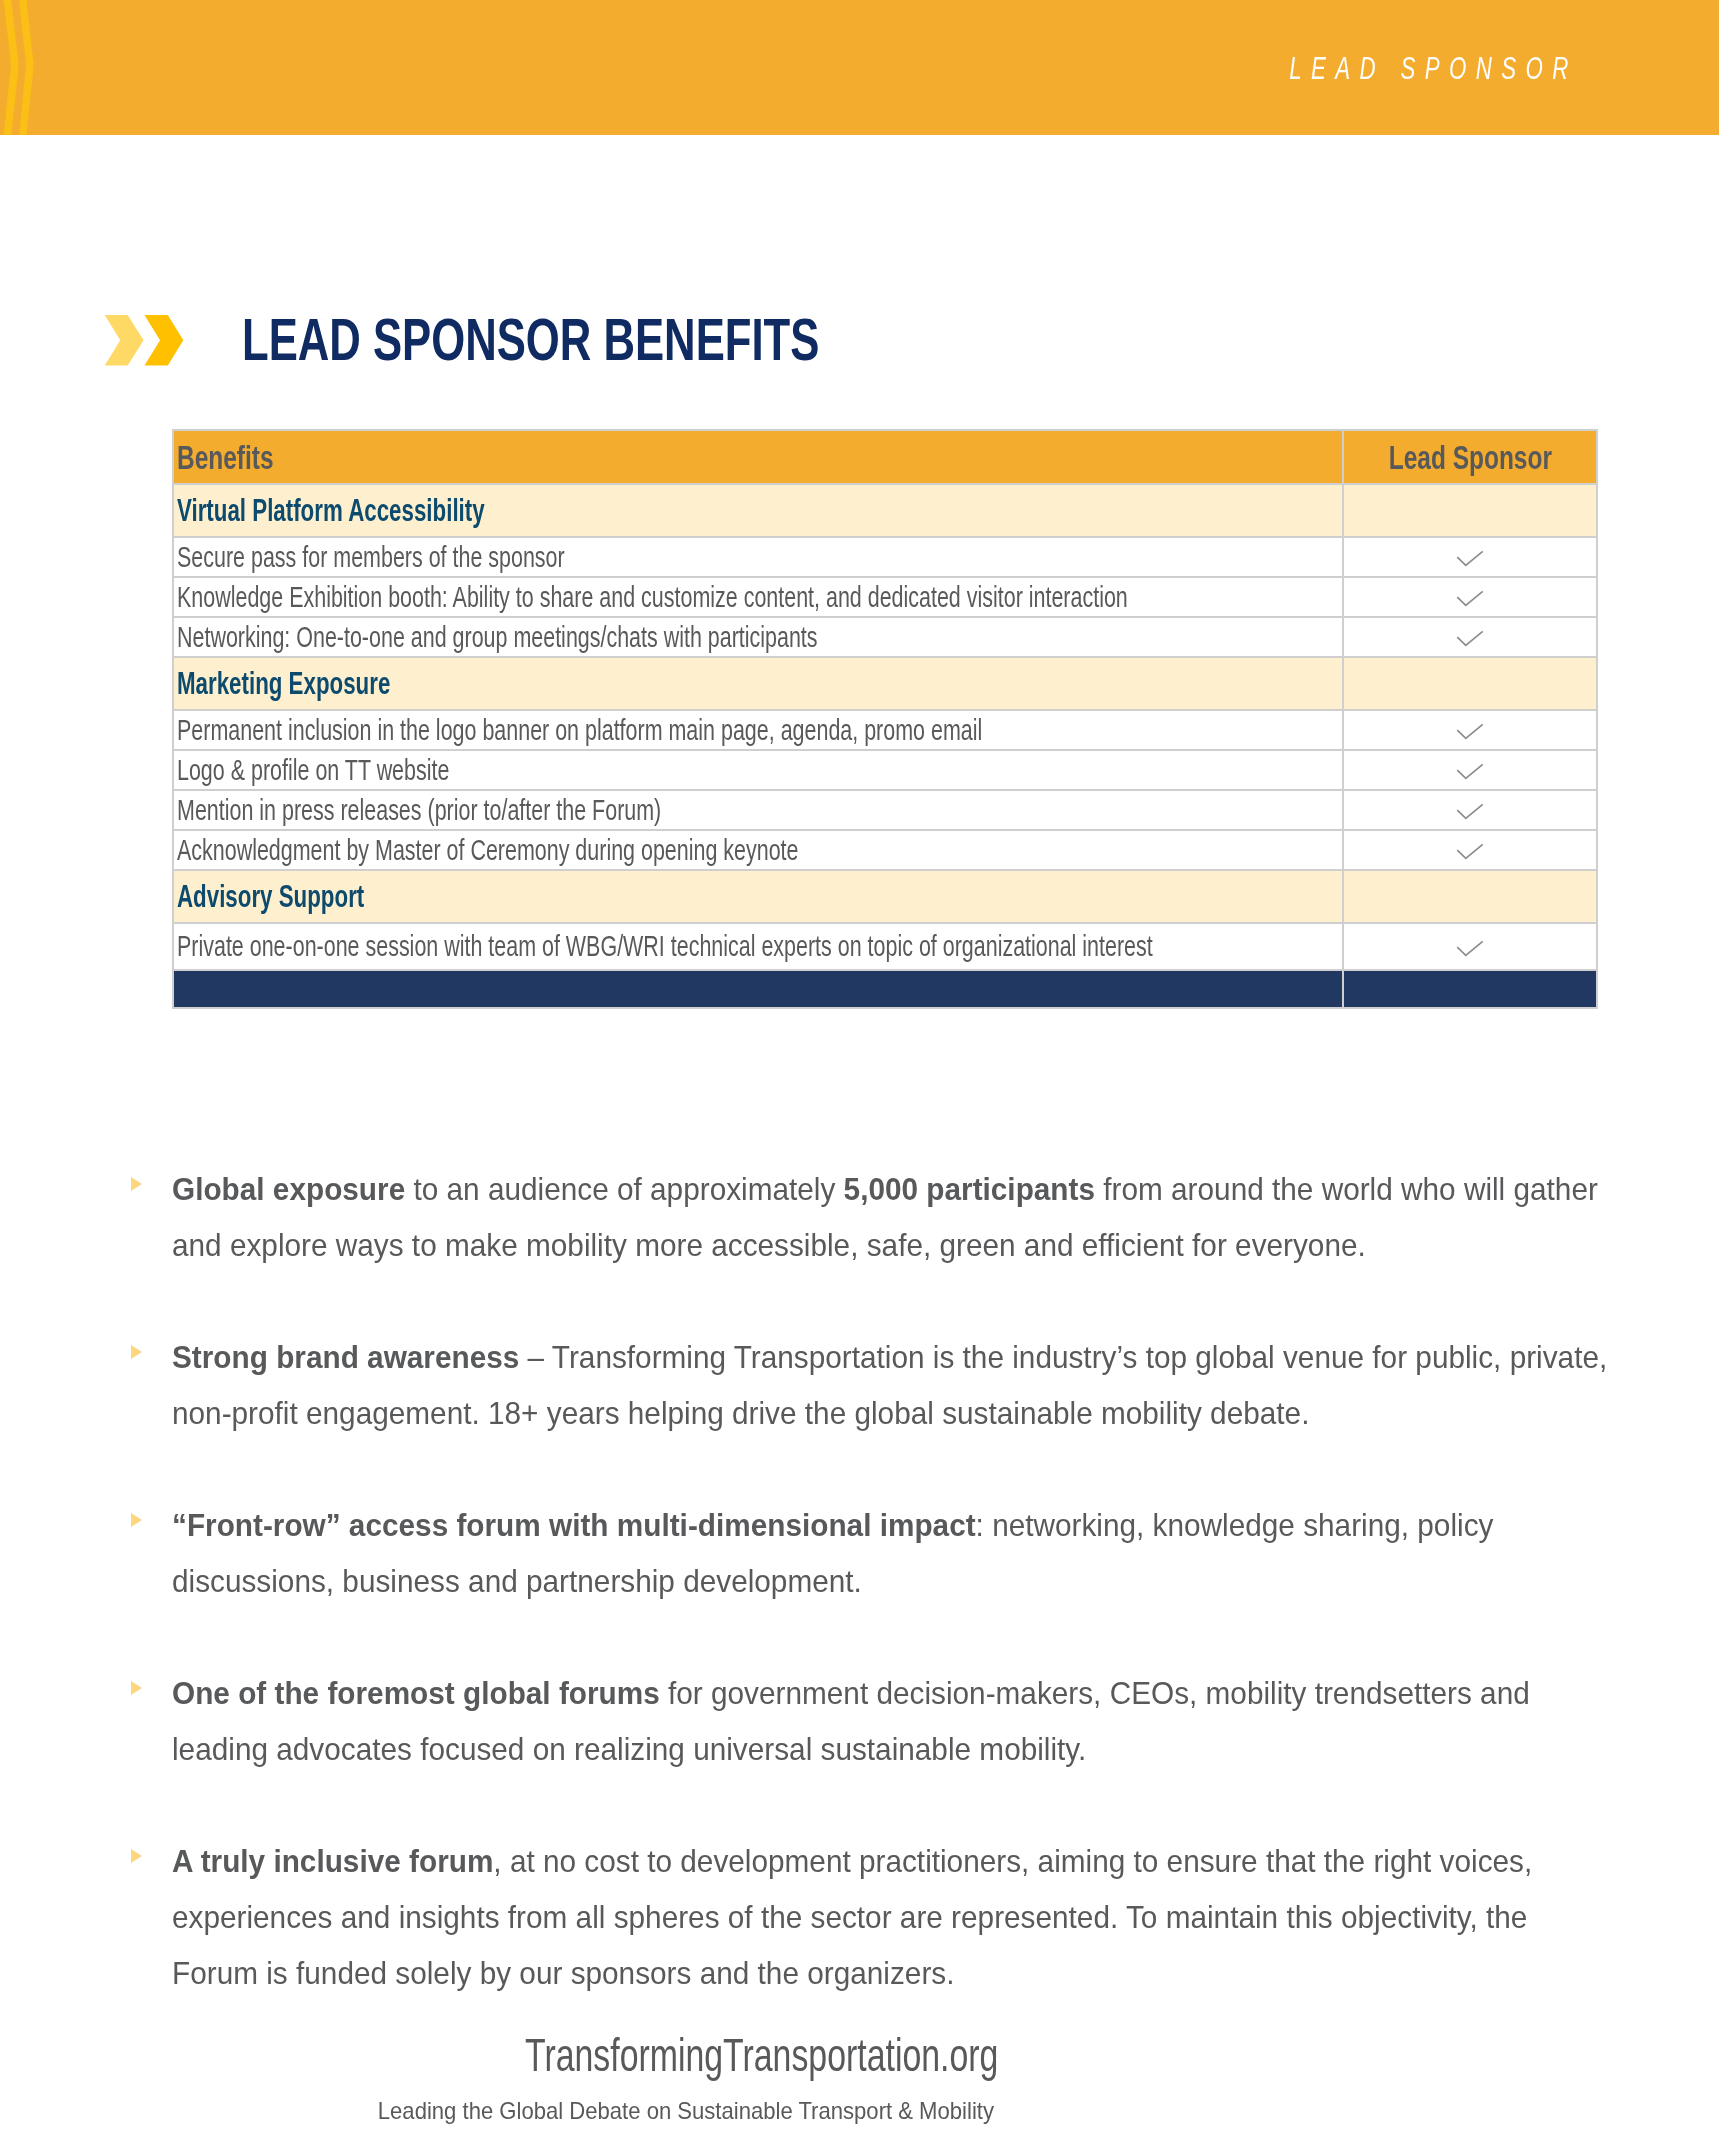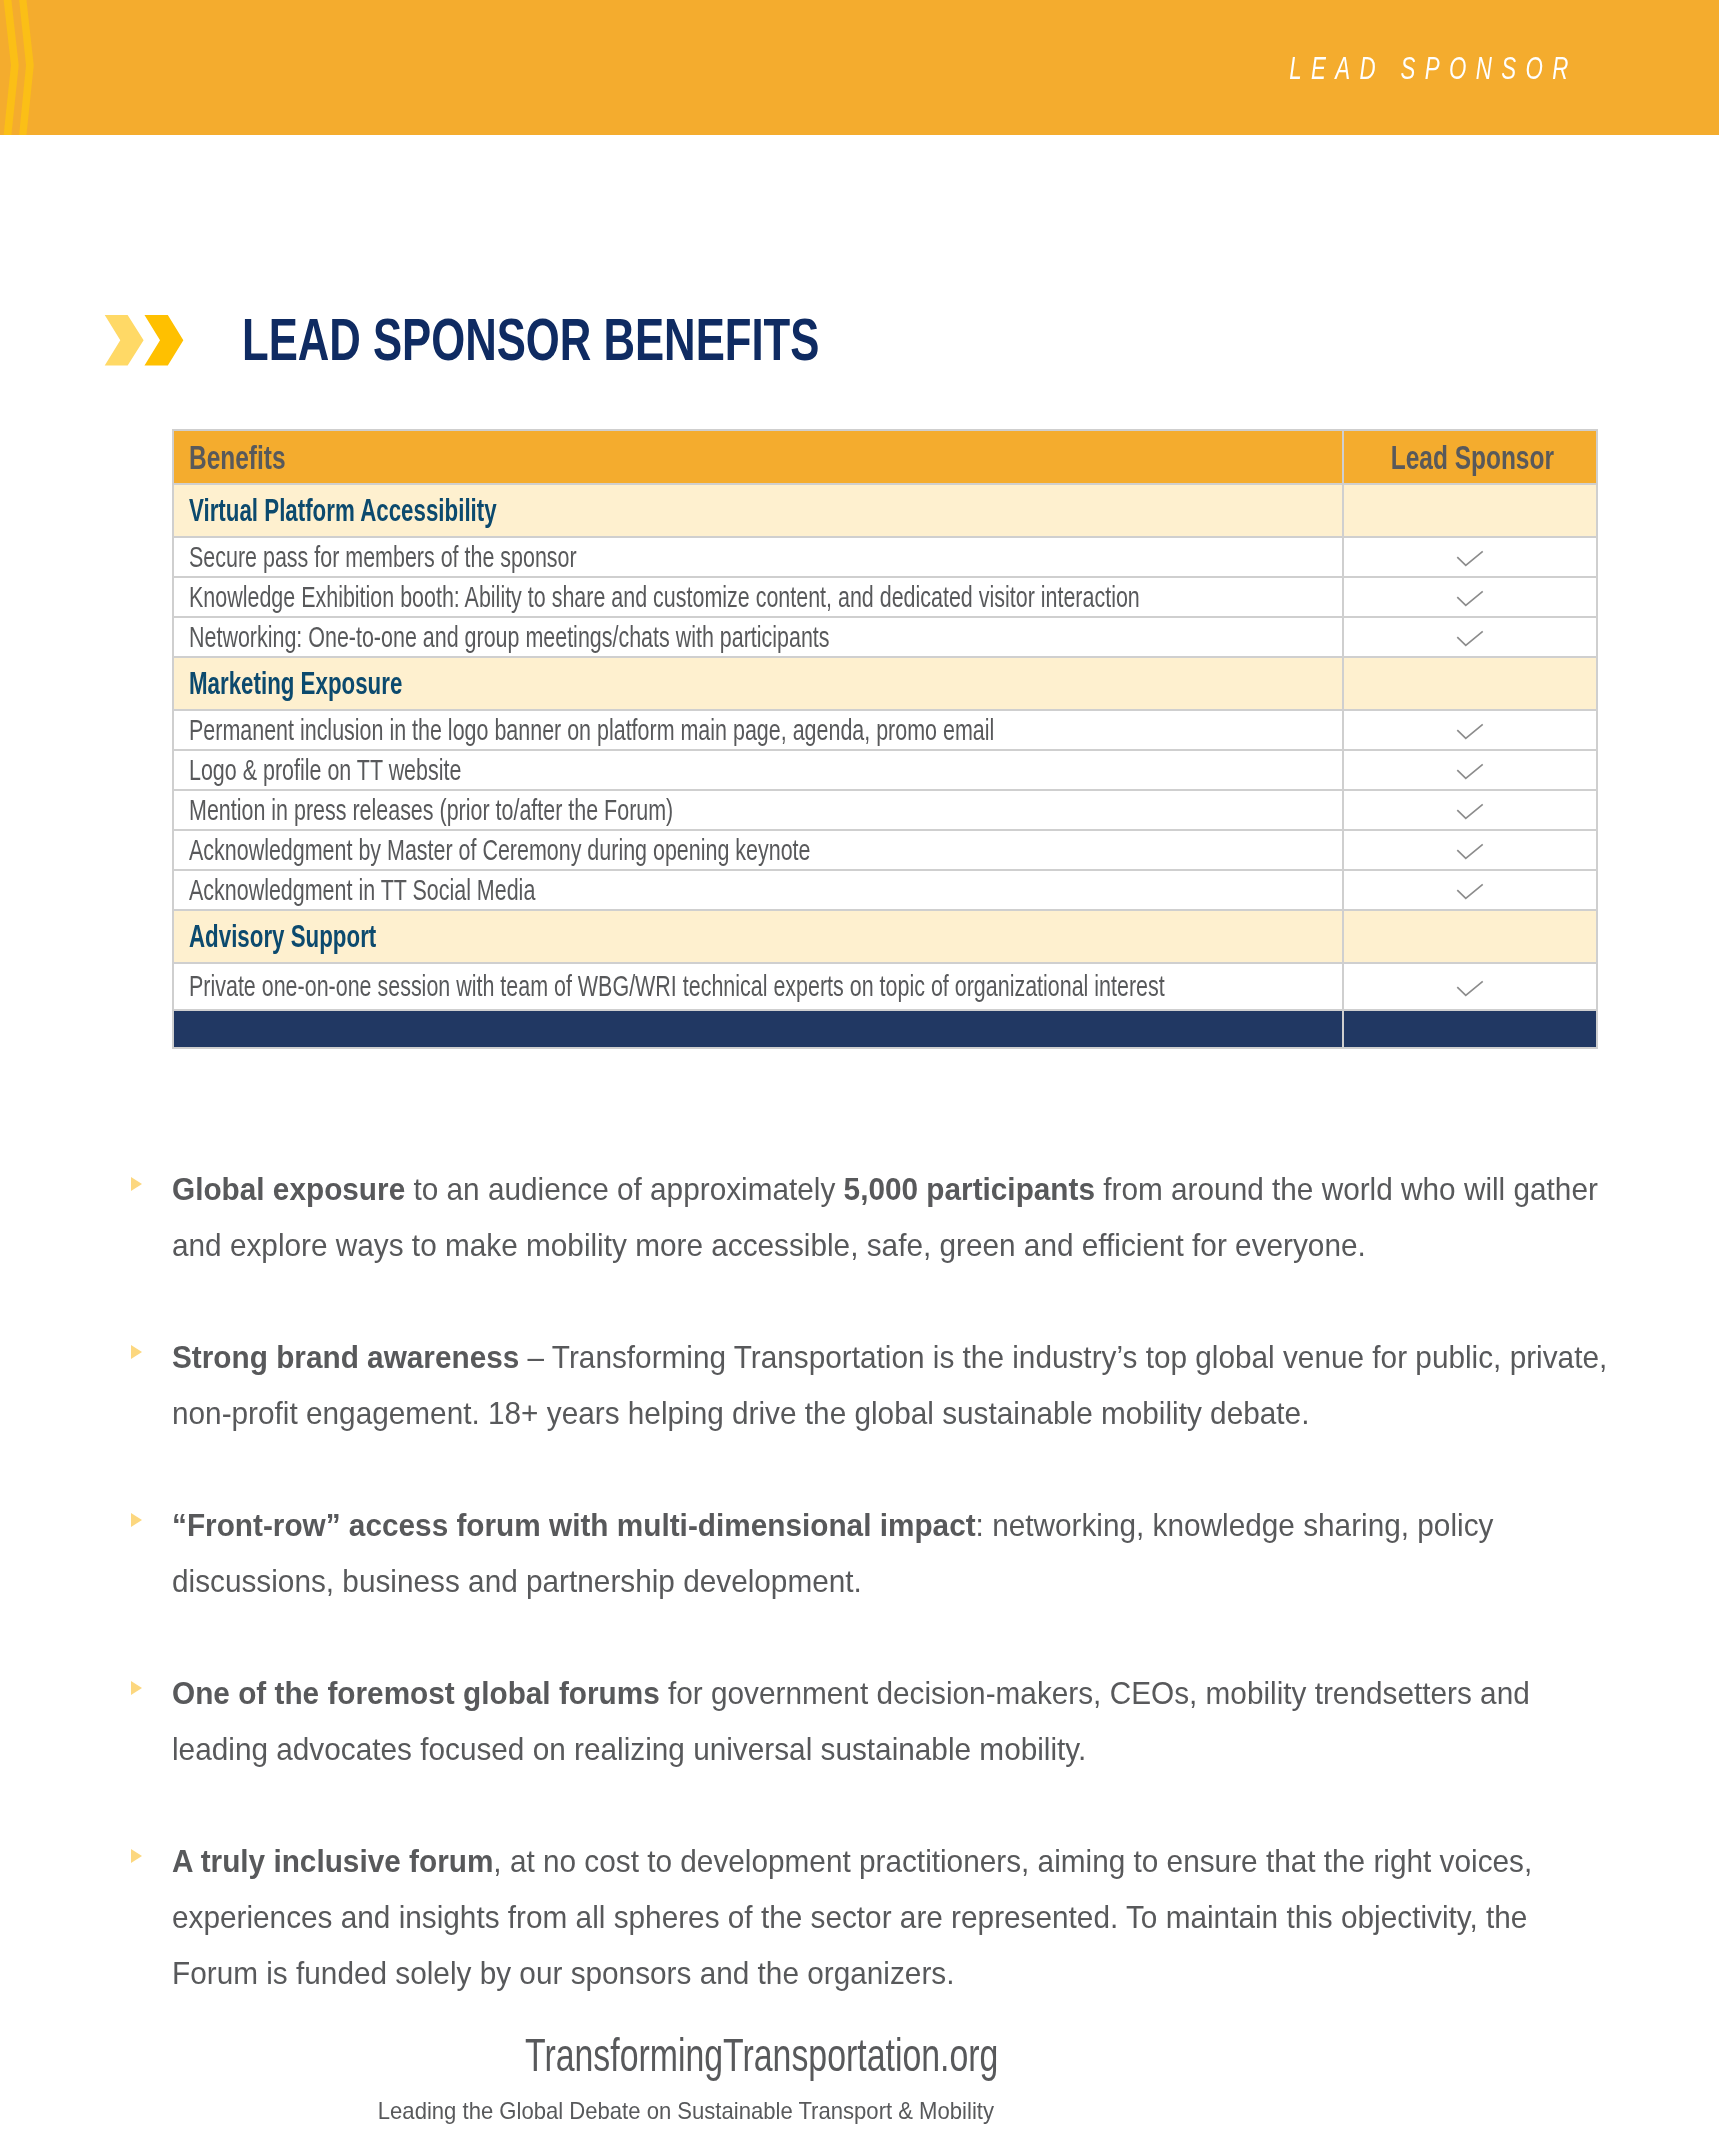--- a/index.html
+++ b/index.html
@@ -31,21 +31,21 @@
     font-size:59px; color:#0f2b62; white-space:nowrap;
     transform:scaleX(0.74); transform-origin:left center; line-height:60px;
   }
   
   .benefits-table {
     position:absolute; left:172px; top:429px; width:1424px;
     border-collapse:collapse; table-layout:fixed;
     font-family:"Liberation Sans Narrow","Liberation Sans", sans-serif;
   }
   .benefits-table td, .benefits-table th {
-    border:2.2px solid #cfcfcf; padding:0 15px; vertical-align:middle;
+    border:2.2px solid #cfcfcf; padding:0 3px; vertical-align:middle;
     overflow:hidden; white-space:nowrap;
   }
   .benefits-table col.c1 { width:1170px; }
   .benefits-table col.c2 { width:254px; }
   .th-row th { background:#f4ac2e; height:52px; font-size:34px; color:#58595b; font-weight:bold; }
   .th-row th span { display:inline-block; transform:scaleX(0.72); transform-origin:left center; }
   .th-row th.col2 span { transform-origin:center center; }
   .th-row th.col1 { text-align:left; }
   .th-row th.col2 { text-align:center; }
   .cat-row td { background:#fef0cf; height:51px; font-size:31px; font-weight:bold; color:#0c4a6e; }
@@ -158,26 +158,20 @@
         <td class="check-cell"><svg width="28" height="17" viewBox="0 0 66 40">
             <polyline points="3,17 23,36 63,3" fill="none" stroke="#8c8c8c" stroke-width="4"></polyline>
           </svg></td>
       </tr>
       <tr class="item-row">
         <td class=""><span class="cell-text">Acknowledgment by Master of Ceremony during opening keynote</span></td>
         <td class="check-cell"><svg width="28" height="17" viewBox="0 0 66 40">
             <polyline points="3,17 23,36 63,3" fill="none" stroke="#8c8c8c" stroke-width="4"></polyline>
           </svg></td>
       </tr>
-      <tr class="item-row">
-        <td class=""><span class="cell-text">Acknowledgment in TT Social Media</span></td>
-        <td class="check-cell"><svg width="28" height="17" viewBox="0 0 66 40">
-            <polyline points="3,17 23,36 63,3" fill="none" stroke="#8c8c8c" stroke-width="4"></polyline>
-          </svg></td>
-      </tr>
       <tr class="cat-row">
         <td><span class="cell-text">Advisory Support</span></td>
         <td></td>
       </tr>
       <tr class="item-row">
         <td class="item-advisory"><span class="cell-text">Private one-on-one session with team of WBG/WRI technical experts on topic of organizational interest</span></td>
         <td class="check-cell item-advisory"><svg width="28" height="17" viewBox="0 0 66 40">
             <polyline points="3,17 23,36 63,3" fill="none" stroke="#8c8c8c" stroke-width="4"></polyline>
           </svg></td>
       </tr>

